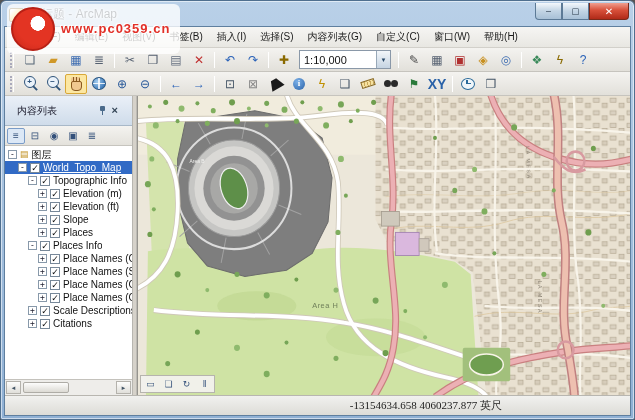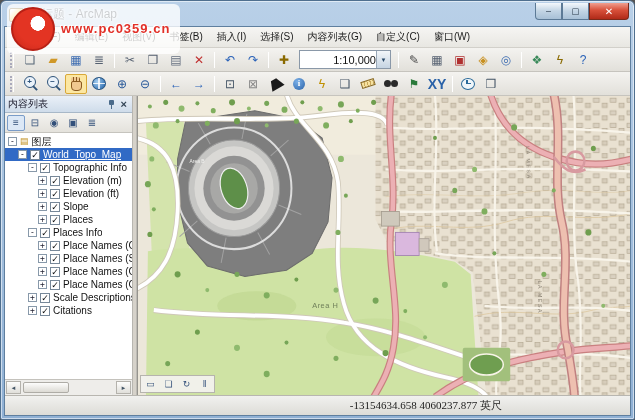--- a/index.html
+++ b/index.html
@@ -43,21 +43,21 @@
     border-left: 2px dotted #aab; border-right: 1px solid #fff; }
   .tbtn { width: 22px; height: 20px; display: flex; align-items: center; justify-content: center;
     background: transparent; border: 1px solid transparent; border-radius: 2px; padding: 0; }
   .tbtn.pressed { background: #fce7a2; border-color: #d8a838; }
   .tsep { width: 1px; height: 16px; background: #b4b2ac; border-right: 1px solid #fff; margin: 0 3px; }
   .tic { display: inline-flex; align-items: center; justify-content: center;
     min-width: 14px; height: 15px; font-size: 12px; line-height: 1; }
   .tic.small { font-size: 14px; font-weight: bold; }
 
   .combo { width: 92px; height: 19px; margin: 0 3px; background: #fff; border: 1px solid #8a98a8;
-    display: flex; align-items: center; font-size: 11px; color: #111; text-align: right; }
+    display: flex; align-items: center; font-size: 11px; color: #111; }
   .combo-value { flex: 1; padding-left: 4px; white-space: nowrap; overflow: hidden; }
   .combo-arrow { width: 14px; height: 100%; display: flex; align-items: center; justify-content: center;
     font-size: 6px; color: #2a4a6a; border-left: 1px solid #98a8b8;
     background: linear-gradient(#f2f6fa, #c6d4e2); }
 
   
   .tic-zoom-in, .tic-zoom-out { position: relative; width: 15px; height: 15px; }
   .tic-zoom-in::before, .tic-zoom-out::before { position: absolute; top: 0; left: 1px;
     width: 10px; height: 10px; border: 1.5px solid #2f547a; border-radius: 50%; background: #eaf2fa;
     display: flex; align-items: center; justify-content: center; font: bold 8px/1 "Liberation Sans", sans-serif; color: #2f547a; }
@@ -89,21 +89,21 @@
   .tic-clock { width: 12px; height: 12px; border: 1.5px solid #2a6a9a; border-radius: 50%;
     background: #f0f6fa; position: relative; }
   .tic-clock::before { content: ""; position: absolute; left: 4px; top: 1px; width: 1.5px; height: 4px; background: #2a6a9a; }
   .tic-clock::after  { content: ""; position: absolute; left: 4.5px; top: 4px; width: 4px; height: 1.5px; background: #2a6a9a; }
 
   
   .main-row { flex: 1; display: flex; overflow: hidden; }
 
   .toc { width: 128px; display: flex; flex-direction: column; background: #f0efe9;
     border-right: 1px solid #b8b6b0; }
-  .toc-header { height: 17px; display: flex; align-items: center; gap: 3px; padding: 0 3px;
+  .toc-header { height: 30px; display: flex; align-items: center; gap: 3px; padding: 0 12px;
     background: linear-gradient(#eaf0f8, #cfdcea); border-bottom: 1px solid #a8b8c8;
     font-size: 10px; color: #223; }
   .toc-title { flex: 1; white-space: nowrap; overflow: hidden; }
   .pin-icon { width: 9px; height: 11px; position: relative; flex: none; }
   .pin-icon::before { content: ""; position: absolute; top: 1px; left: 2px; width: 5px; height: 5px;
     background: #4a6a8a; border-radius: 1px; }
   .pin-icon::after { content: ""; position: absolute; top: 6px; left: 4px; width: 1.5px; height: 4px; background: #4a6a8a; }
   .toc-close { font-size: 11px; font-weight: bold; color: #345; line-height: 1; padding: 0 2px; }
   .toc-toolbar { height: 20px; display: flex; align-items: center; gap: 1px; padding: 0 2px;
     background: linear-gradient(#f4f3f0, #e4e2dc); border-bottom: 1px solid #c6c4be; }
@@ -182,20 +182,21 @@
     <div class="menubar">
         <span class="menu-item">文件(F)</span>
         <span class="menu-item">编辑(E)</span>
         <span class="menu-item">视图(V)</span>
         <span class="menu-item">书签(B)</span>
         <span class="menu-item">插入(I)</span>
         <span class="menu-item">选择(S)</span>
         <span class="menu-item">内容列表(G)</span>
         <span class="menu-item">自定义(C)</span>
         <span class="menu-item">窗口(W)</span>
+        <span class="menu-item">帮助(H)</span>
       </div>
 
     <div class="toolbar">
       <span class="grip"></span>
     <button class="tbtn">
           <span class="tic" style="color: rgb(90, 106, 122);">❏</span>
         </button>
         <button class="tbtn">
           <span class="tic" style="color: rgb(208, 152, 40);">▰</span>
         </button>

